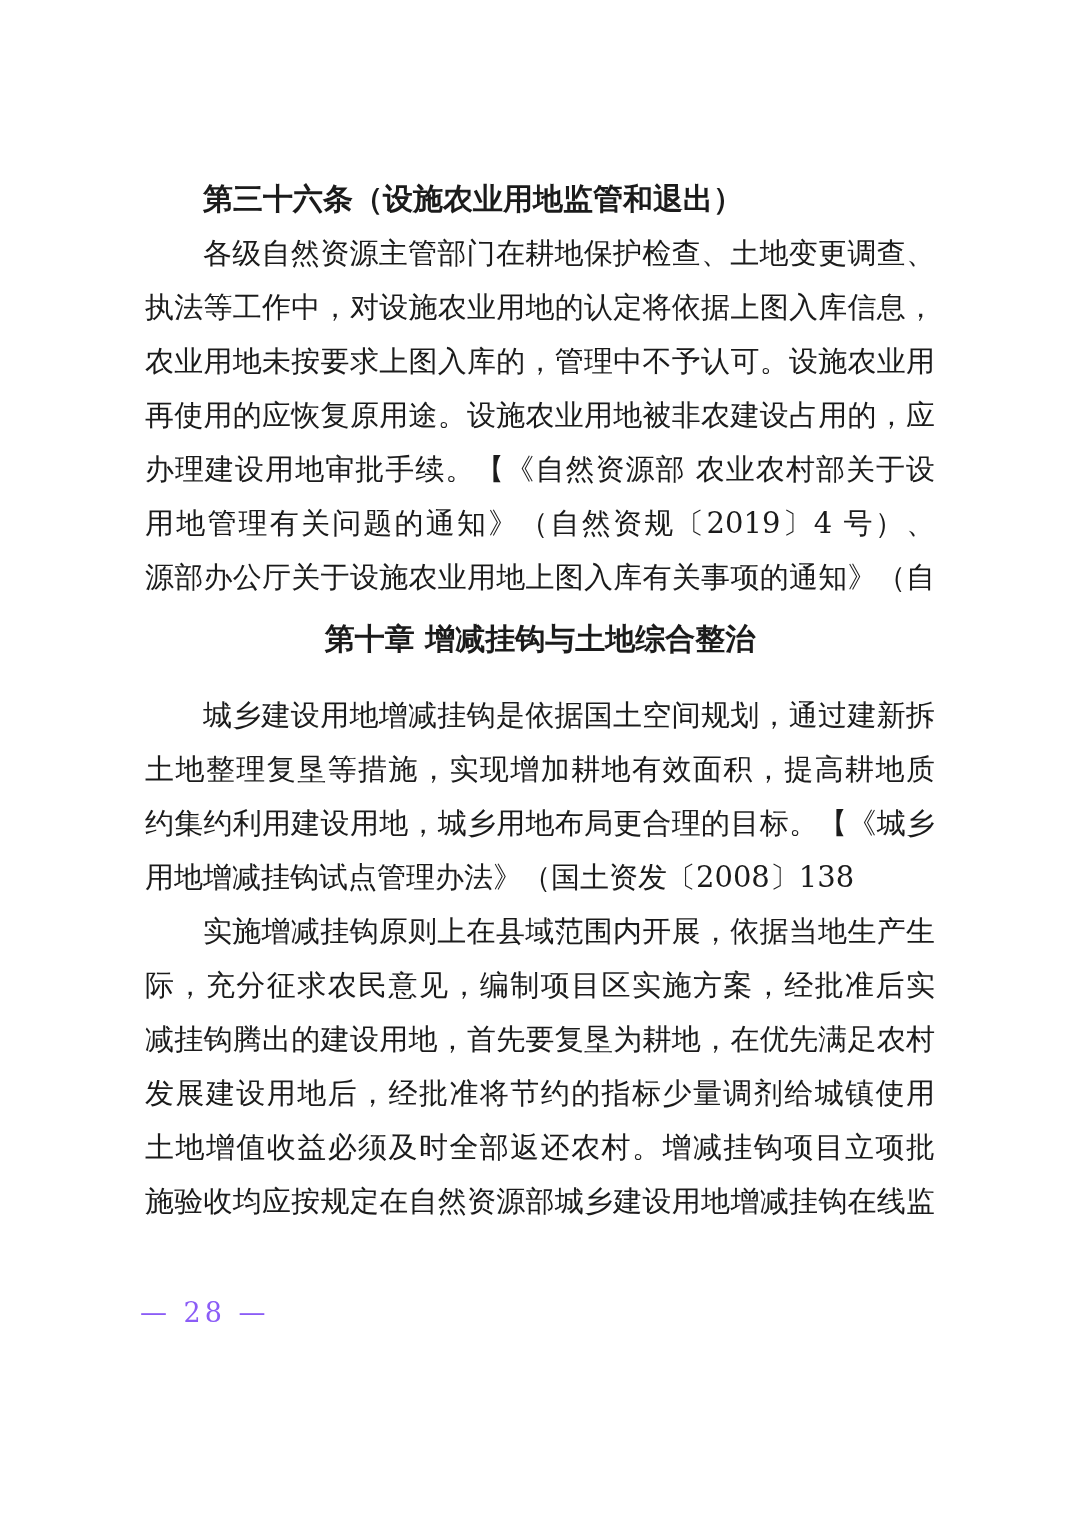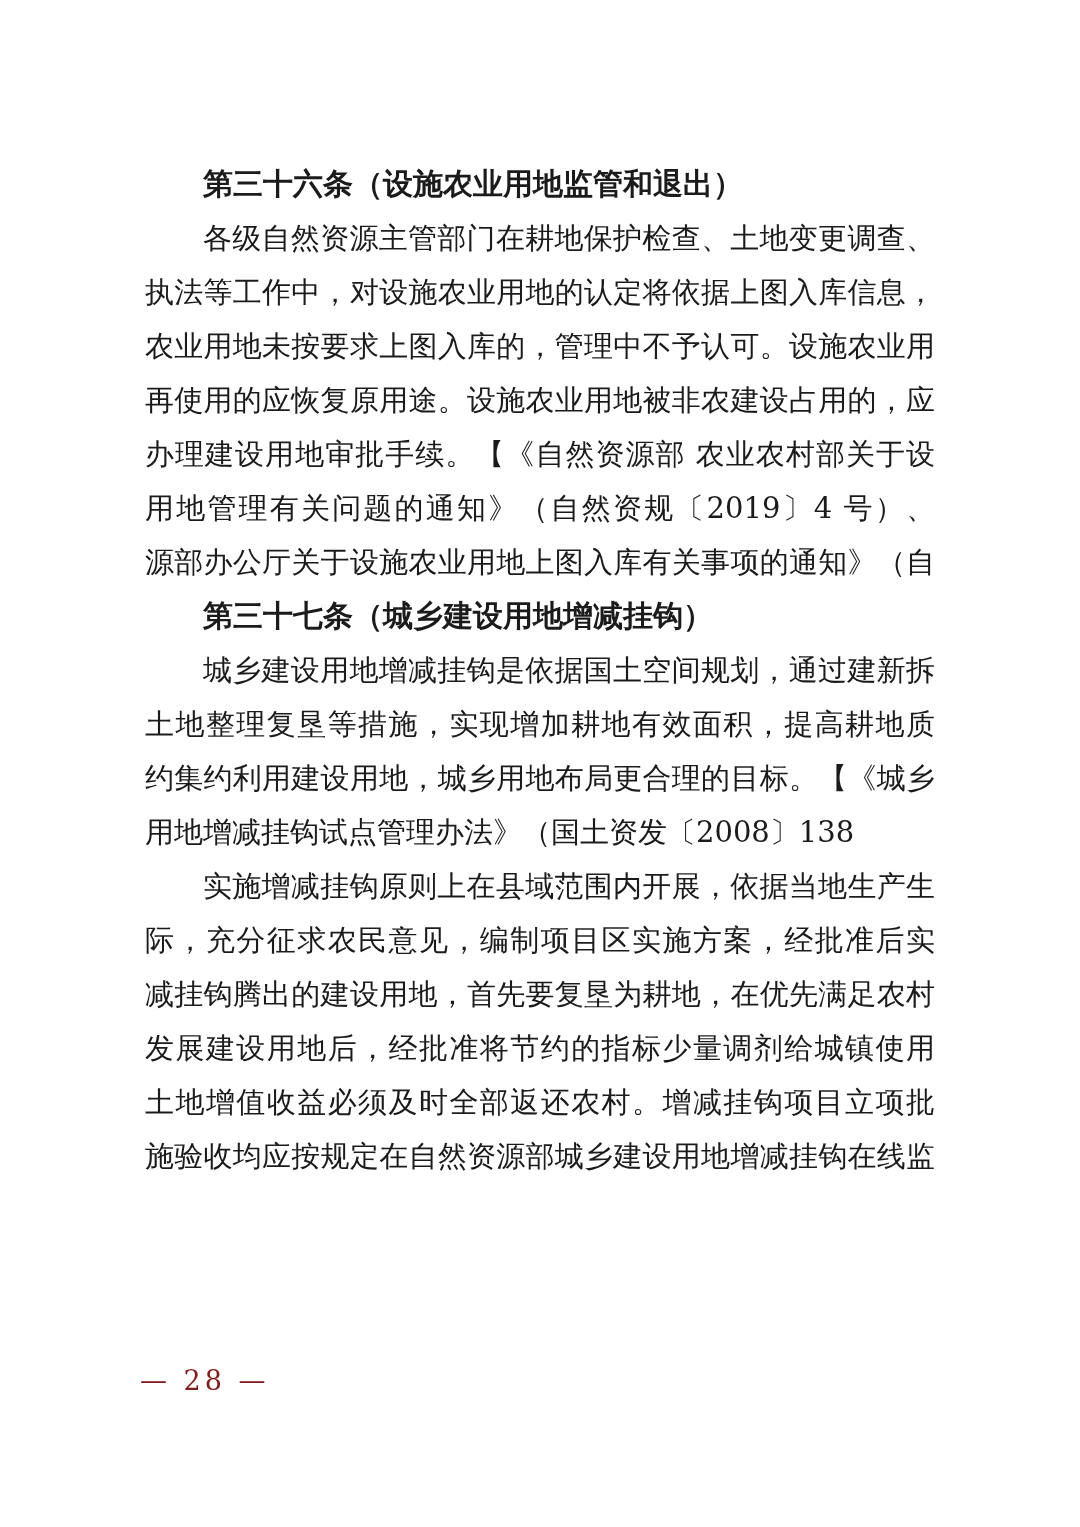--- a/index.html
+++ b/index.html
@@ -12,21 +12,21 @@
     width: 1080px;
     height: 1527px;
     background: #ffffff;
     overflow: hidden;
     font-family: "DejaVu Serif", "Liberation Serif", serif;
     color: #1b1b1b;
   }
   .content {
     position: absolute;
     left: 145px;
-    top: 157px;
+    top: 172px;
     width: 790px;
   }
   .line {
     font-size: 29px;
     line-height: 54px;
     height: 54px;
     overflow: hidden;
     white-space: normal;
   }
   
@@ -54,45 +54,45 @@
     font-weight: 700;
     font-size: 30px;
     text-align: center;
     text-indent: 0;
     margin-top: 8px;
     margin-bottom: 22px;
   }
   .footer {
     position: absolute;
     left: 140px;
-    top: 1364px;
+    top: 1296px;
     font-size: 27px;
     line-height: 34px;
-    color: #7f1d1d;
+    color: #8b5cf6;
     letter-spacing: 4px;
   }
 </style>
 </head>
 <body>
 
 <div class="page">
   <div class="content">
 
     <div class="line h-article">第三十六条（设施农业用地监管和退出）</div>
 
     <div class="line j ind">各级自然资源主管部门在耕地保护检查、土地变更调查、土地</div>
     <div class="line j">执法等工作中，对设施农业用地的认定将依据上图入库信息，设施</div>
     <div class="line j">农业用地未按要求上图入库的，管理中不予认可。设施农业用地不</div>
     <div class="line j">再使用的应恢复原用途。设施农业用地被非农建设占用的，应依法</div>
     <div class="line j">办理建设用地审批手续。【《自然资源部 农业农村部关于设施农业</div>
     <div class="line j">用地管理有关问题的通知》（自然资规〔2019〕4 号）、《自然资</div>
     <div class="line j">源部办公厅关于设施农业用地上图入库有关事项的通知》（自然资</div>
 
+    <div class="line h-chapter">第十章 增减挂钩与土地综合整治</div>
 
-    <div class="line h-article">第三十七条（城乡建设用地增减挂钩）</div>
 
     <div class="line j ind">城乡建设用地增减挂钩是依据国土空间规划，通过建新拆旧和</div>
     <div class="line j">土地整理复垦等措施，实现增加耕地有效面积，提高耕地质量，节</div>
     <div class="line j">约集约利用建设用地，城乡用地布局更合理的目标。【《城乡建设</div>
     <div class="line last">用地增减挂钩试点管理办法》（国土资发〔2008〕138 号）】</div>
 
     <div class="line j ind">实施增减挂钩原则上在县域范围内开展，依据当地生产生活实</div>
     <div class="line j">际，充分征求农民意见，编制项目区实施方案，经批准后实施。增</div>
     <div class="line j">减挂钩腾出的建设用地，首先要复垦为耕地，在优先满足农村各种</div>
     <div class="line j">发展建设用地后，经批准将节约的指标少量调剂给城镇使用的，其</div>

